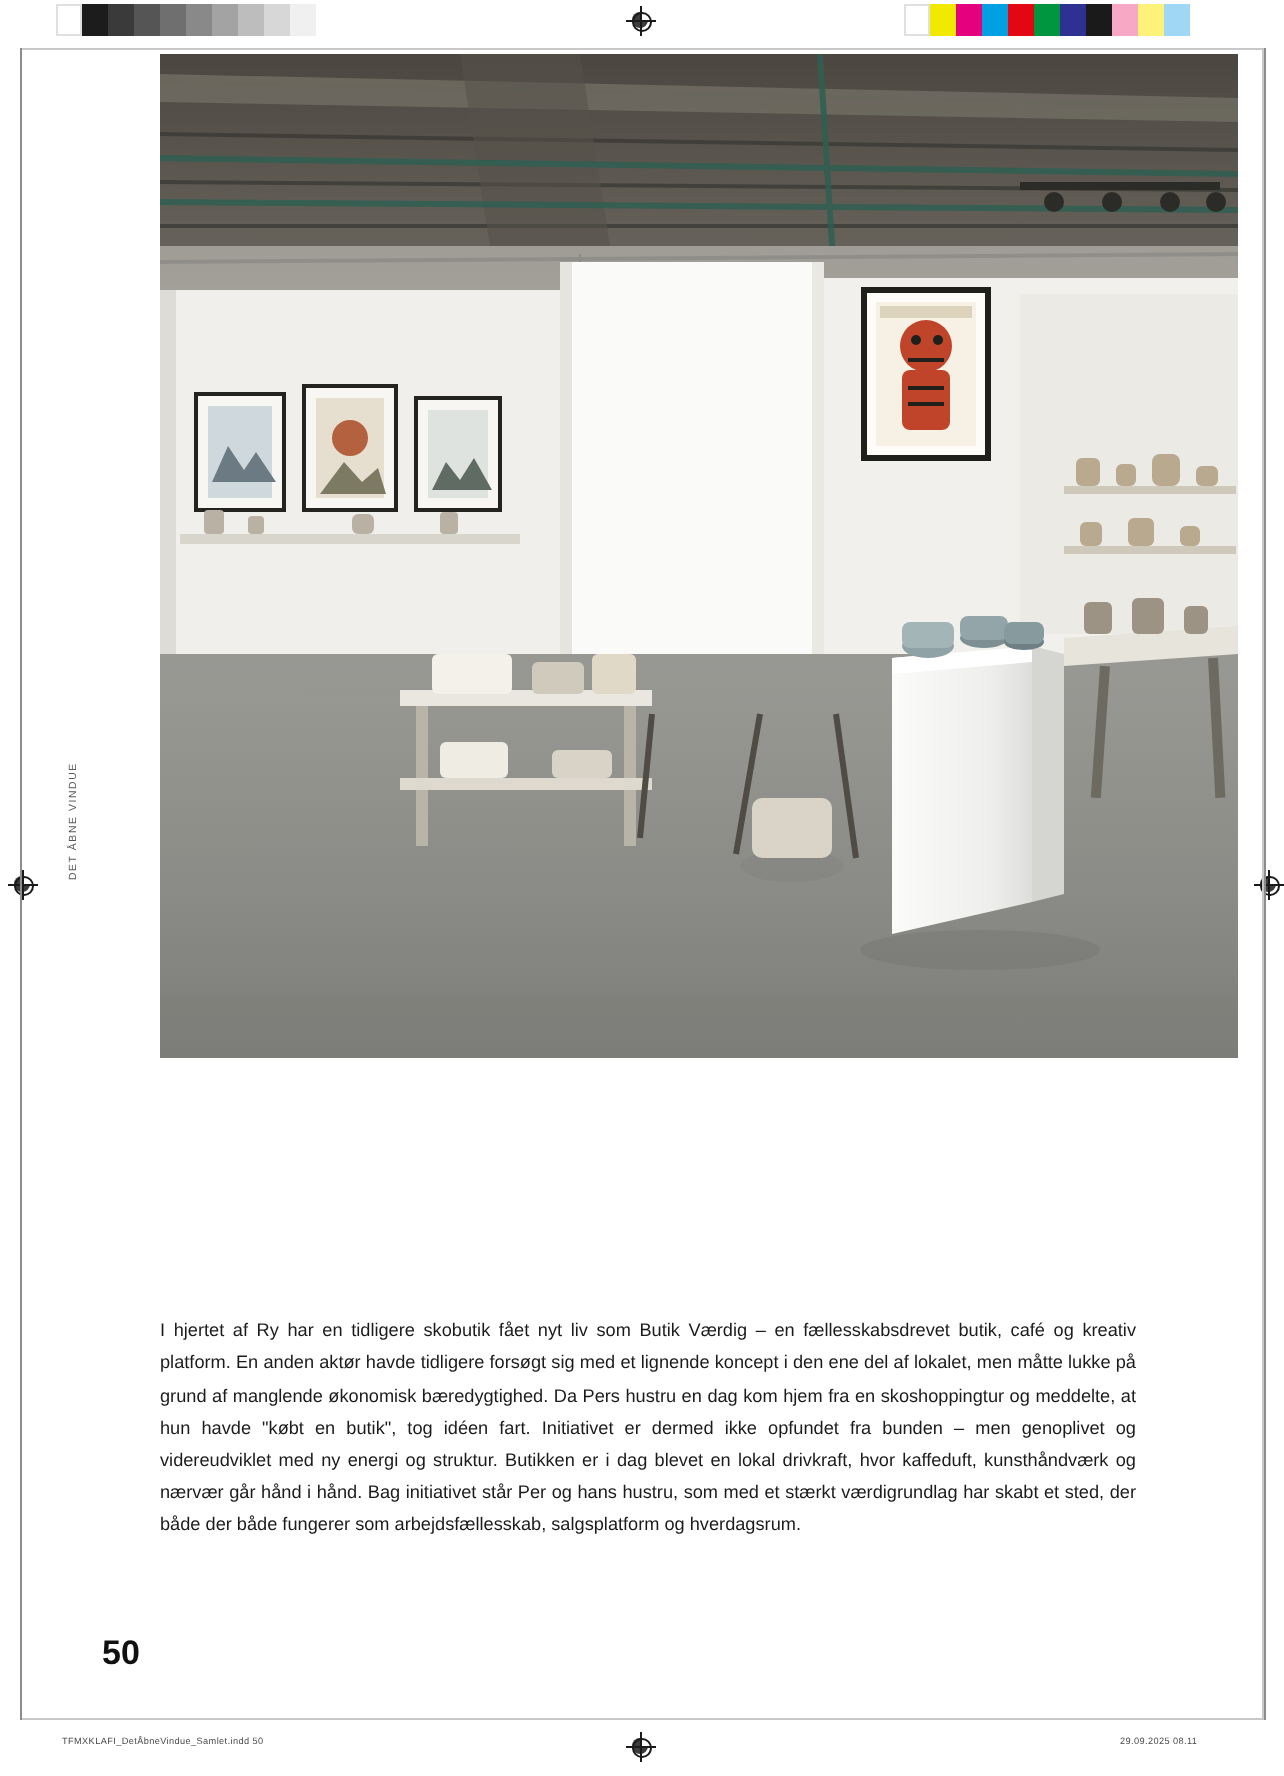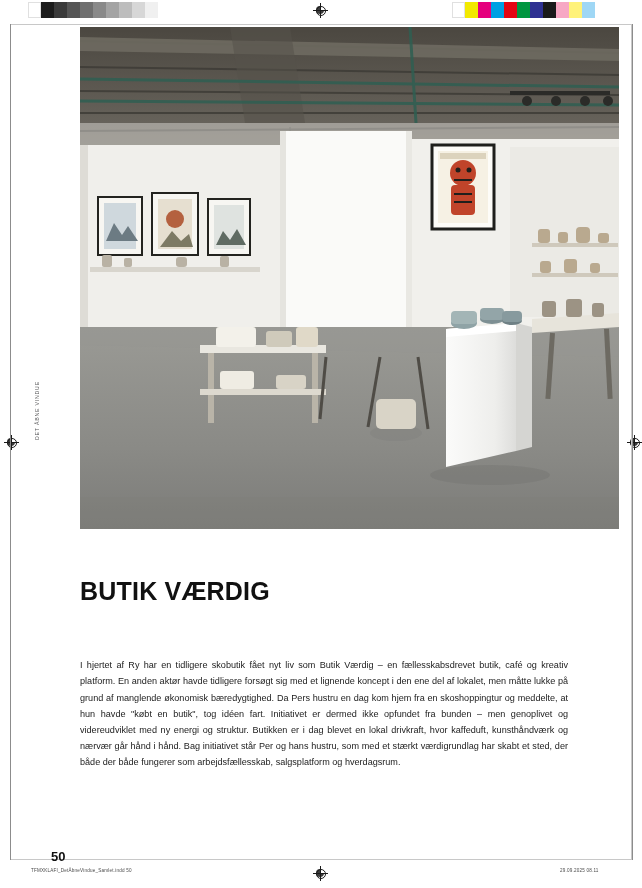--- a/index.html
+++ b/index.html
@@ -142,24 +142,23 @@
     line-height: 16.2px;
     color: #1b1b1b;
     text-align: justify;
     font-family: "Liberation Sans", sans-serif;
   }
 
   .folio {
     position: absolute;
     left: 51px;
     top: 817px;
-    font-size: 13px;
+    font-size: 17px;
     font-weight: bold;
     color: #111111;
-    margin-top: 32px;
   }
 
   
   .footer-left {
     position: absolute;
     left: 31px;
     top: 868px;
     font-size: 4.6px;
     color: #4a4a4a;
     letter-spacing: 0.2px;
@@ -396,21 +395,20 @@
 
       <g>
         <ellipse cx="316" cy="406" rx="26" ry="8" fill="#7e7e7a" opacity="0.35"></ellipse>
         <rect x="296" y="372" width="40" height="30" rx="5" fill="#d9d4c7"></rect>
       </g>
 
       <rect x="0" y="470" width="539" height="32" fill="#7d7d79" opacity="0.35"></rect>
     </svg>
   </div>
 
-  <h1 class="headline">BUTIK VÆRDIG</h1>
 
   <p class="bodytext">I hjertet af Ry har en tidligere skobutik fået nyt liv som Butik Værdig – en fællesskabsdrevet butik, café og kreativ platform. En anden aktør havde tidligere forsøgt sig med et lignende koncept i den ene del af lokalet, men måtte lukke på grund af manglende økonomisk bæredygtighed. Da Pers hustru en dag kom hjem fra en skoshoppingtur og meddelte, at hun havde "købt en butik", tog idéen fart. Initiativet er dermed ikke opfundet fra bunden – men genoplivet og videreudviklet med ny energi og struktur. Butikken er i dag blevet en lokal drivkraft, hvor kaffeduft, kunsthåndværk og nærvær går hånd i hånd. Bag initiativet står Per og hans hustru, som med et stærkt værdigrundlag har skabt et sted, der både der både fungerer som arbejdsfællesskab, salgsplatform og hverdagsrum.</p>
 
   <div class="folio">50</div>
 
   <div class="footer-left">TFMXKLAFI_DetÅbneVindue_Samlet.indd   50</div>
   <div class="footer-right">29.09.2025   08.11</div>
 
 </div>
 

